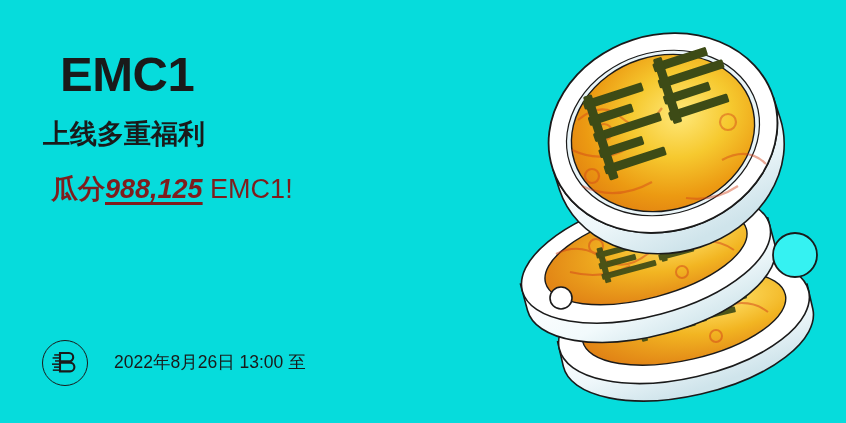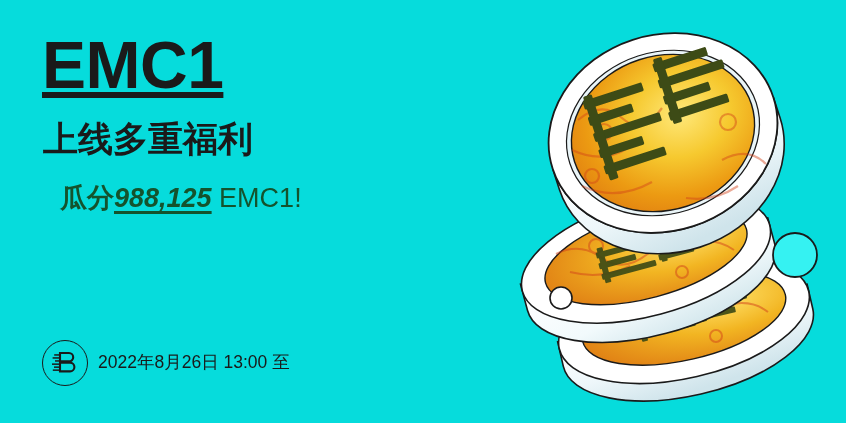--- a/index.html
+++ b/index.html
@@ -19,50 +19,49 @@
   }
 
   
   .text-block {
     position: absolute;
     left: 42px;
     top: 32px;
     z-index: 5;
   }
   .title {
-    font-size: 66px;
+    font-size: 49px;
     font-weight: 700;
     letter-spacing: -0.5px;
     line-height: 1.0;
-    margin: 0;
-    color: #1a1a1a;
-    white-space: nowrap;
-    text-decoration: underline;
+    margin: 18px;
+    color: #1a1a1a;
+    white-space: nowrap;
   }
   .sub-line-1 {
     margin: 0;
     position: absolute;
     top: 89px;
     left: 1px;
-    font-size: 35px;
+    font-size: 27px;
     font-weight: 700;
     line-height: 1.0;
     white-space: nowrap;
     color: #1a1a1a;
   }
   .sub-line-2 {
-    margin: 17px;
+    margin: 8px;
     position: absolute;
     top: 136px;
     left: 1px;
     font-size: 27px;
     font-weight: 700;
     line-height: 1.0;
     white-space: nowrap;
-    color: #14532d;
+    color: #7f1d1d;
   }
   .amount {
     font-style: italic;
     font-weight: 700;
     text-decoration: underline;
     text-underline-offset: 4px;
     text-decoration-thickness: 3px;
     letter-spacing: 0px;
   }
   .tail {
@@ -84,21 +83,21 @@
     flex: 0 0 46px;
     border: 1.6px solid #1a1a1a;
     border-radius: 50%;
     display: flex;
     align-items: center;
     justify-content: center;
     box-sizing: border-box;
   }
   .logo-badge svg { display: block; }
   .date-text {
-    margin-left: 10px;
+    margin-left: 26px;
     font-size: 17.5px;
     font-weight: 400;
     line-height: 1.47;
     white-space: nowrap;
     color: #1a1a1a;
     text-align: center;
   }
   .date-text div { letter-spacing: 0px; }
 
   

